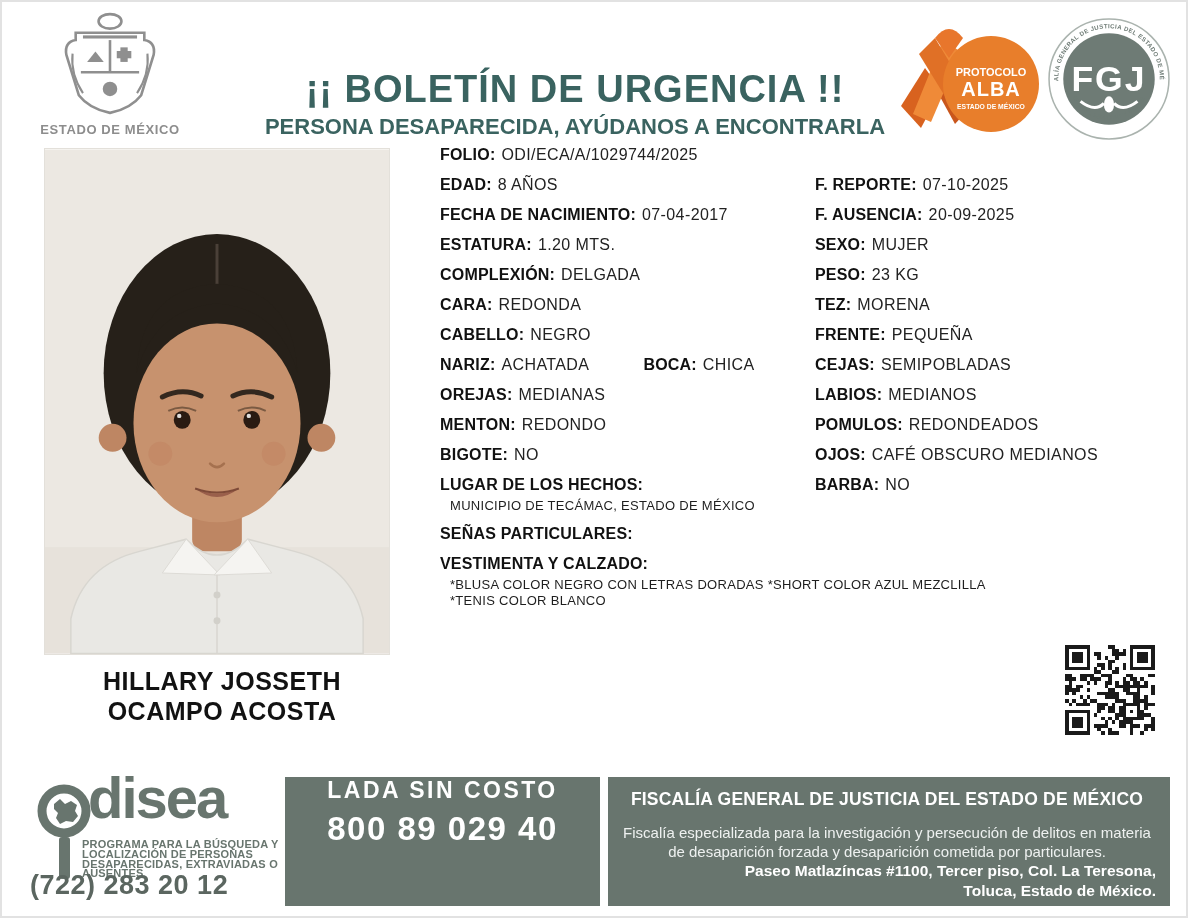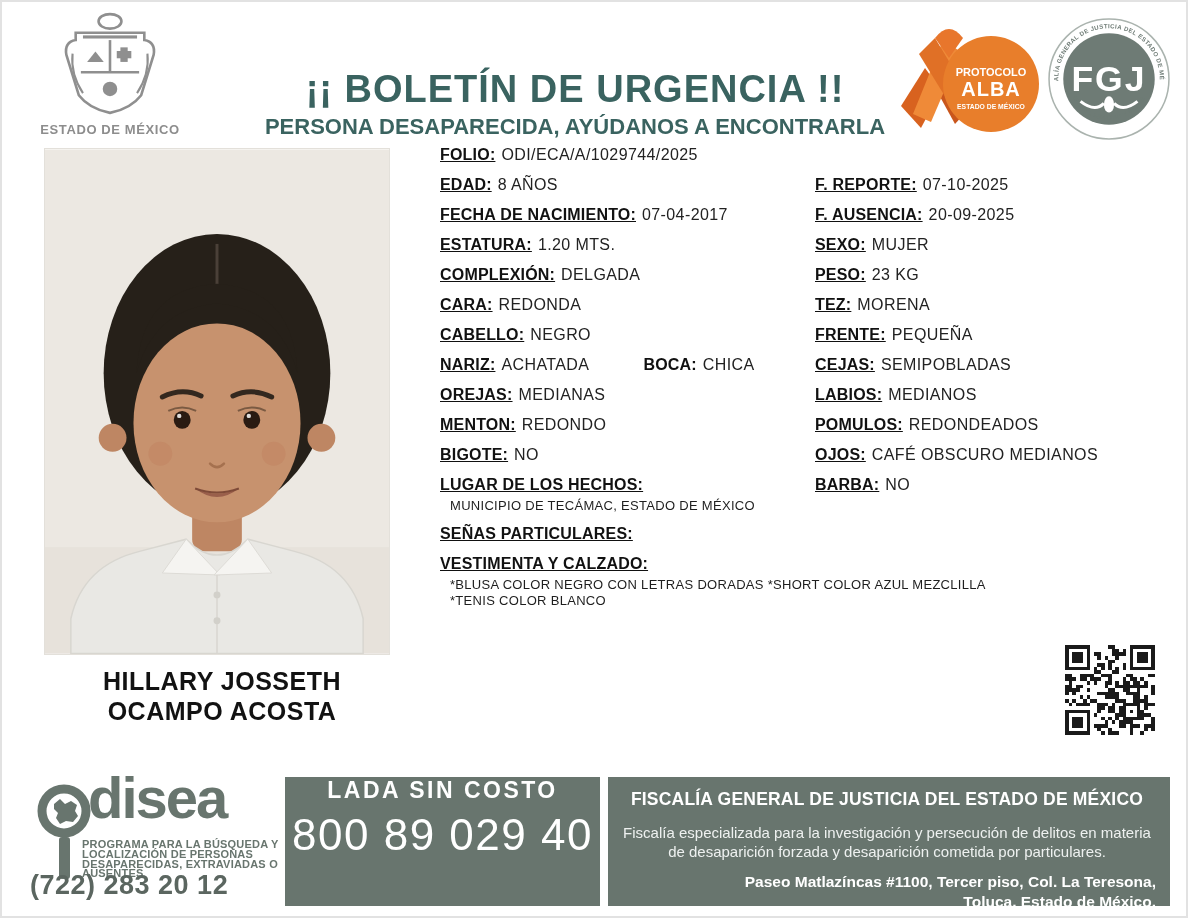--- a/index.html
+++ b/index.html
@@ -23,46 +23,46 @@
   .photo svg{display:block;}
   .name{position:absolute;left:52px;top:666px;width:340px;text-align:center;
         font-size:25px;font-weight:bold;letter-spacing:.5px;line-height:30px;color:#121212;}
 
   
   .col{position:absolute;width:380px;}
   .col-left{left:440px;top:144px;}
   .col-right{left:815px;top:174px;}
   .field-row{margin-bottom:8px;line-height:22px;font-size:16px;white-space:nowrap;}
   .col-left .field-row:last-of-type{margin-top:0;}
-  .lbl{font-weight:bold;color:#111;letter-spacing:.2px;text-decoration:underline;}
+  .lbl{font-weight:bold;color:#111;letter-spacing:.2px;}
   .lbl2{font-weight:bold;color:#111;letter-spacing:.2px;margin-left:54px;}
   .val{font-weight:normal;color:#222;margin-left:6px;letter-spacing:.4px;}
   .sub{font-size:13px;font-weight:normal;letter-spacing:.3px;color:#1e1e1e;
        margin:2px 0 0 10px;line-height:16.5px;white-space:normal;width:560px;}
 
   
   .qr{position:absolute;left:1058px;top:638px;width:104px;height:104px;background:#fff;}
 
   
   .odisea{position:absolute;left:30px;top:778px;width:256px;height:128px;}
   .magnifier{position:absolute;left:4px;top:6px;}
   .odisea-brand{position:absolute;left:58px;top:-14px;font-size:58px;font-weight:bold;
                 color:#68756E;letter-spacing:-2px;}
   .odisea-desc{position:absolute;left:52px;top:62px;width:205px;font-size:11px;line-height:9.8px;
                color:#68756E;font-weight:bold;letter-spacing:.2px;}
   .odisea-phone{position:absolute;left:0px;top:92px;width:256px;font-size:27px;font-weight:bold;
                 color:#5B6660;letter-spacing:.5px;}
   .bar{position:absolute;top:777px;height:129px;background:#68756E;color:#fff;box-sizing:border-box;}
   .lada-bar{left:285px;width:315px;display:flex;flex-direction:column;align-items:center;}
   .lada-label{font-size:23px;font-weight:bold;letter-spacing:2.5px;white-space:nowrap;}
-  .lada-phone{font-size:44px;font-weight:normal;letter-spacing:1.5px;margin-top:6px;white-space:nowrap;}
+  .lada-phone{font-size:33px;font-weight:bold;letter-spacing:1.5px;margin-top:6px;white-space:nowrap;}
   .fiscalia-bar{left:608px;width:562px;padding:12px 14px 0 10px;}
   .fiscalia-title{font-size:17.5px;font-weight:bold;text-align:center;letter-spacing:.2px;white-space:nowrap;}
   .fiscalia-desc{font-size:15px;color:#eef1f0;text-align:center;line-height:19px;margin-top:13px;}
-  .fiscalia-address{font-size:15.5px;font-weight:bold;text-align:right;line-height:20px;margin-top:11px;}
+  .fiscalia-address{font-size:15.5px;font-weight:bold;text-align:right;line-height:20px;}
 </style>
 </head>
 <body>
 
 <div id="page">
   <div class="frame"></div>
 
   <div class="coat">
     <svg width="104" height="104" viewBox="0 0 100 100">
       <g stroke="#8f8f8f" fill="none" stroke-width="2.5">

